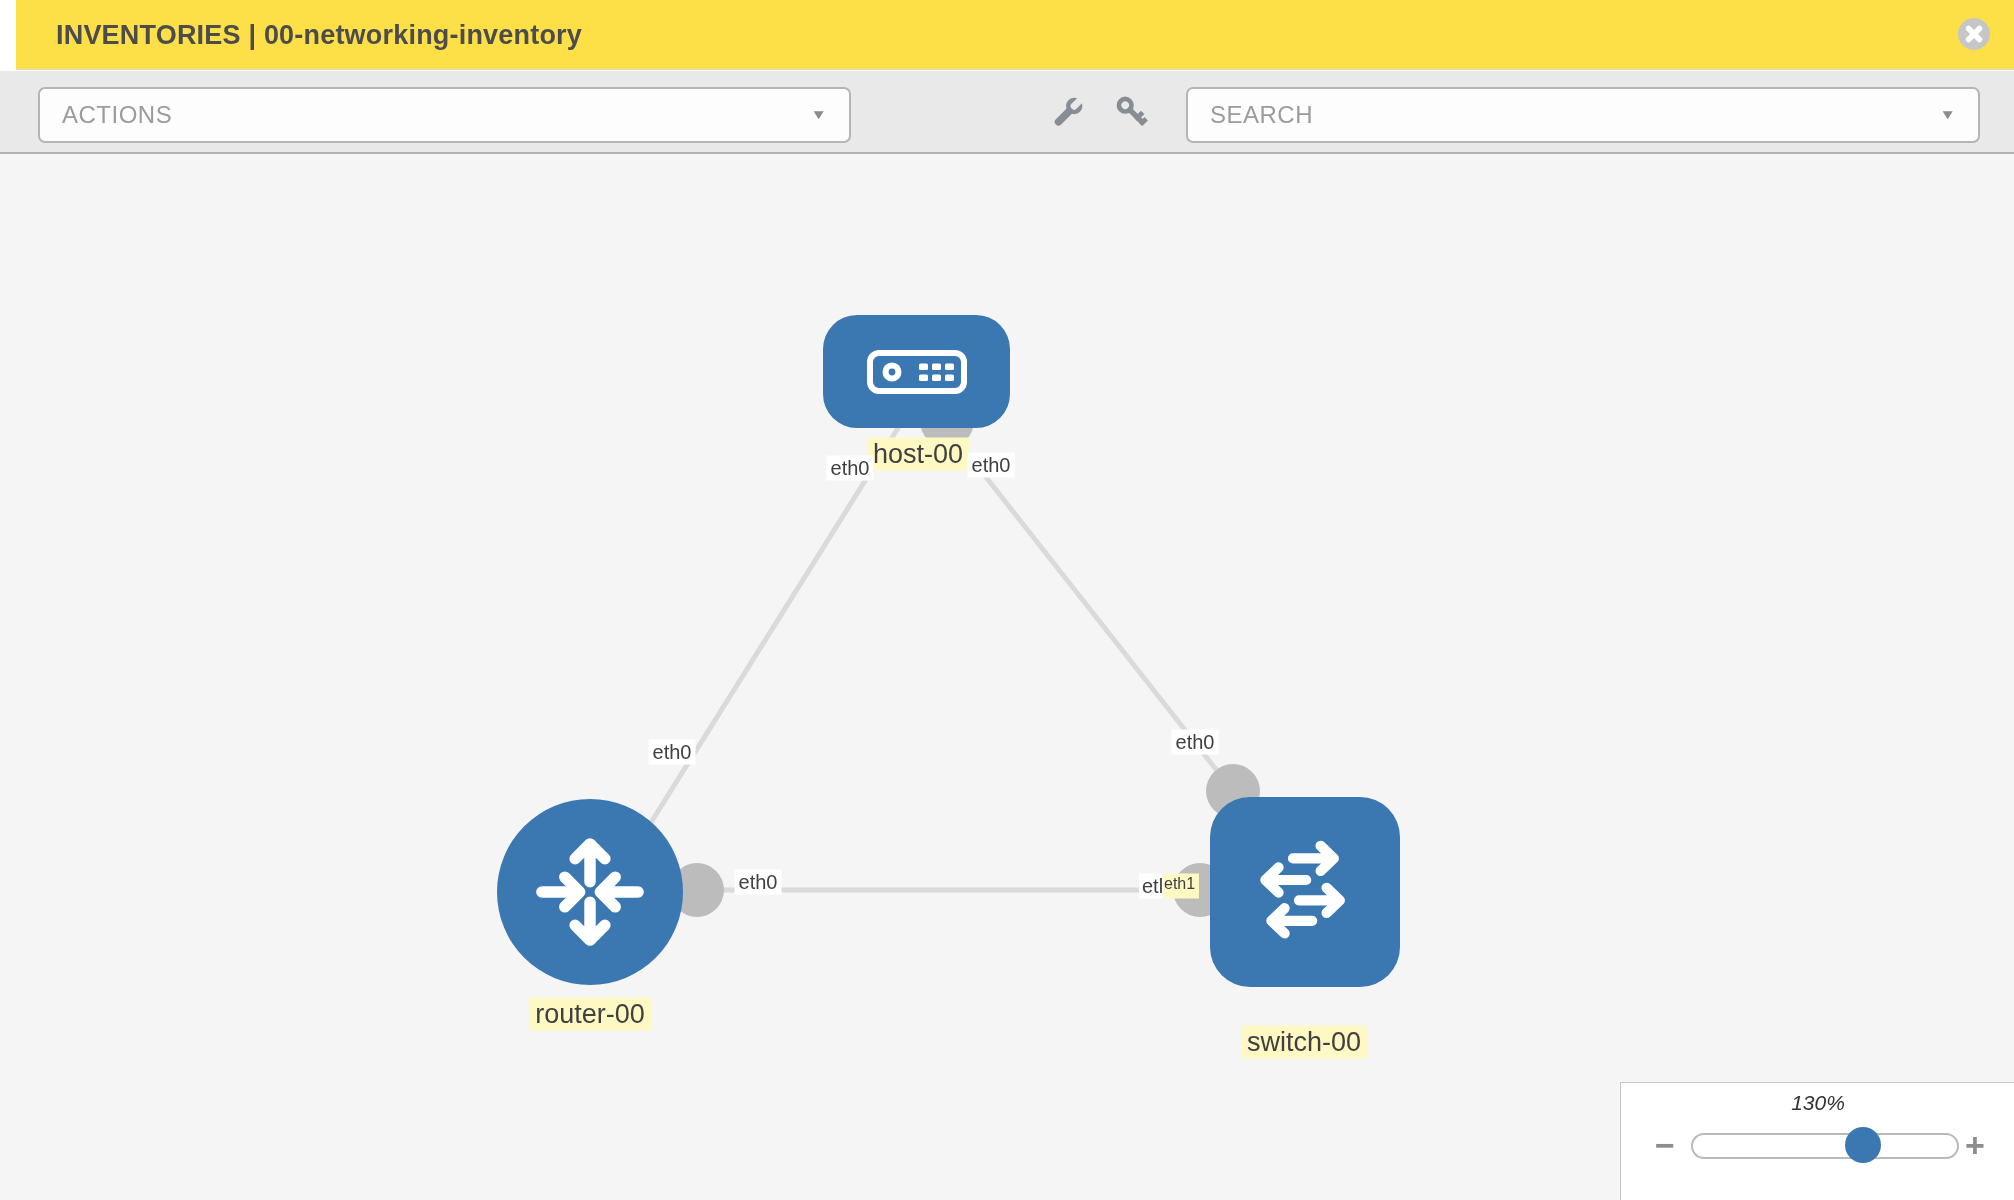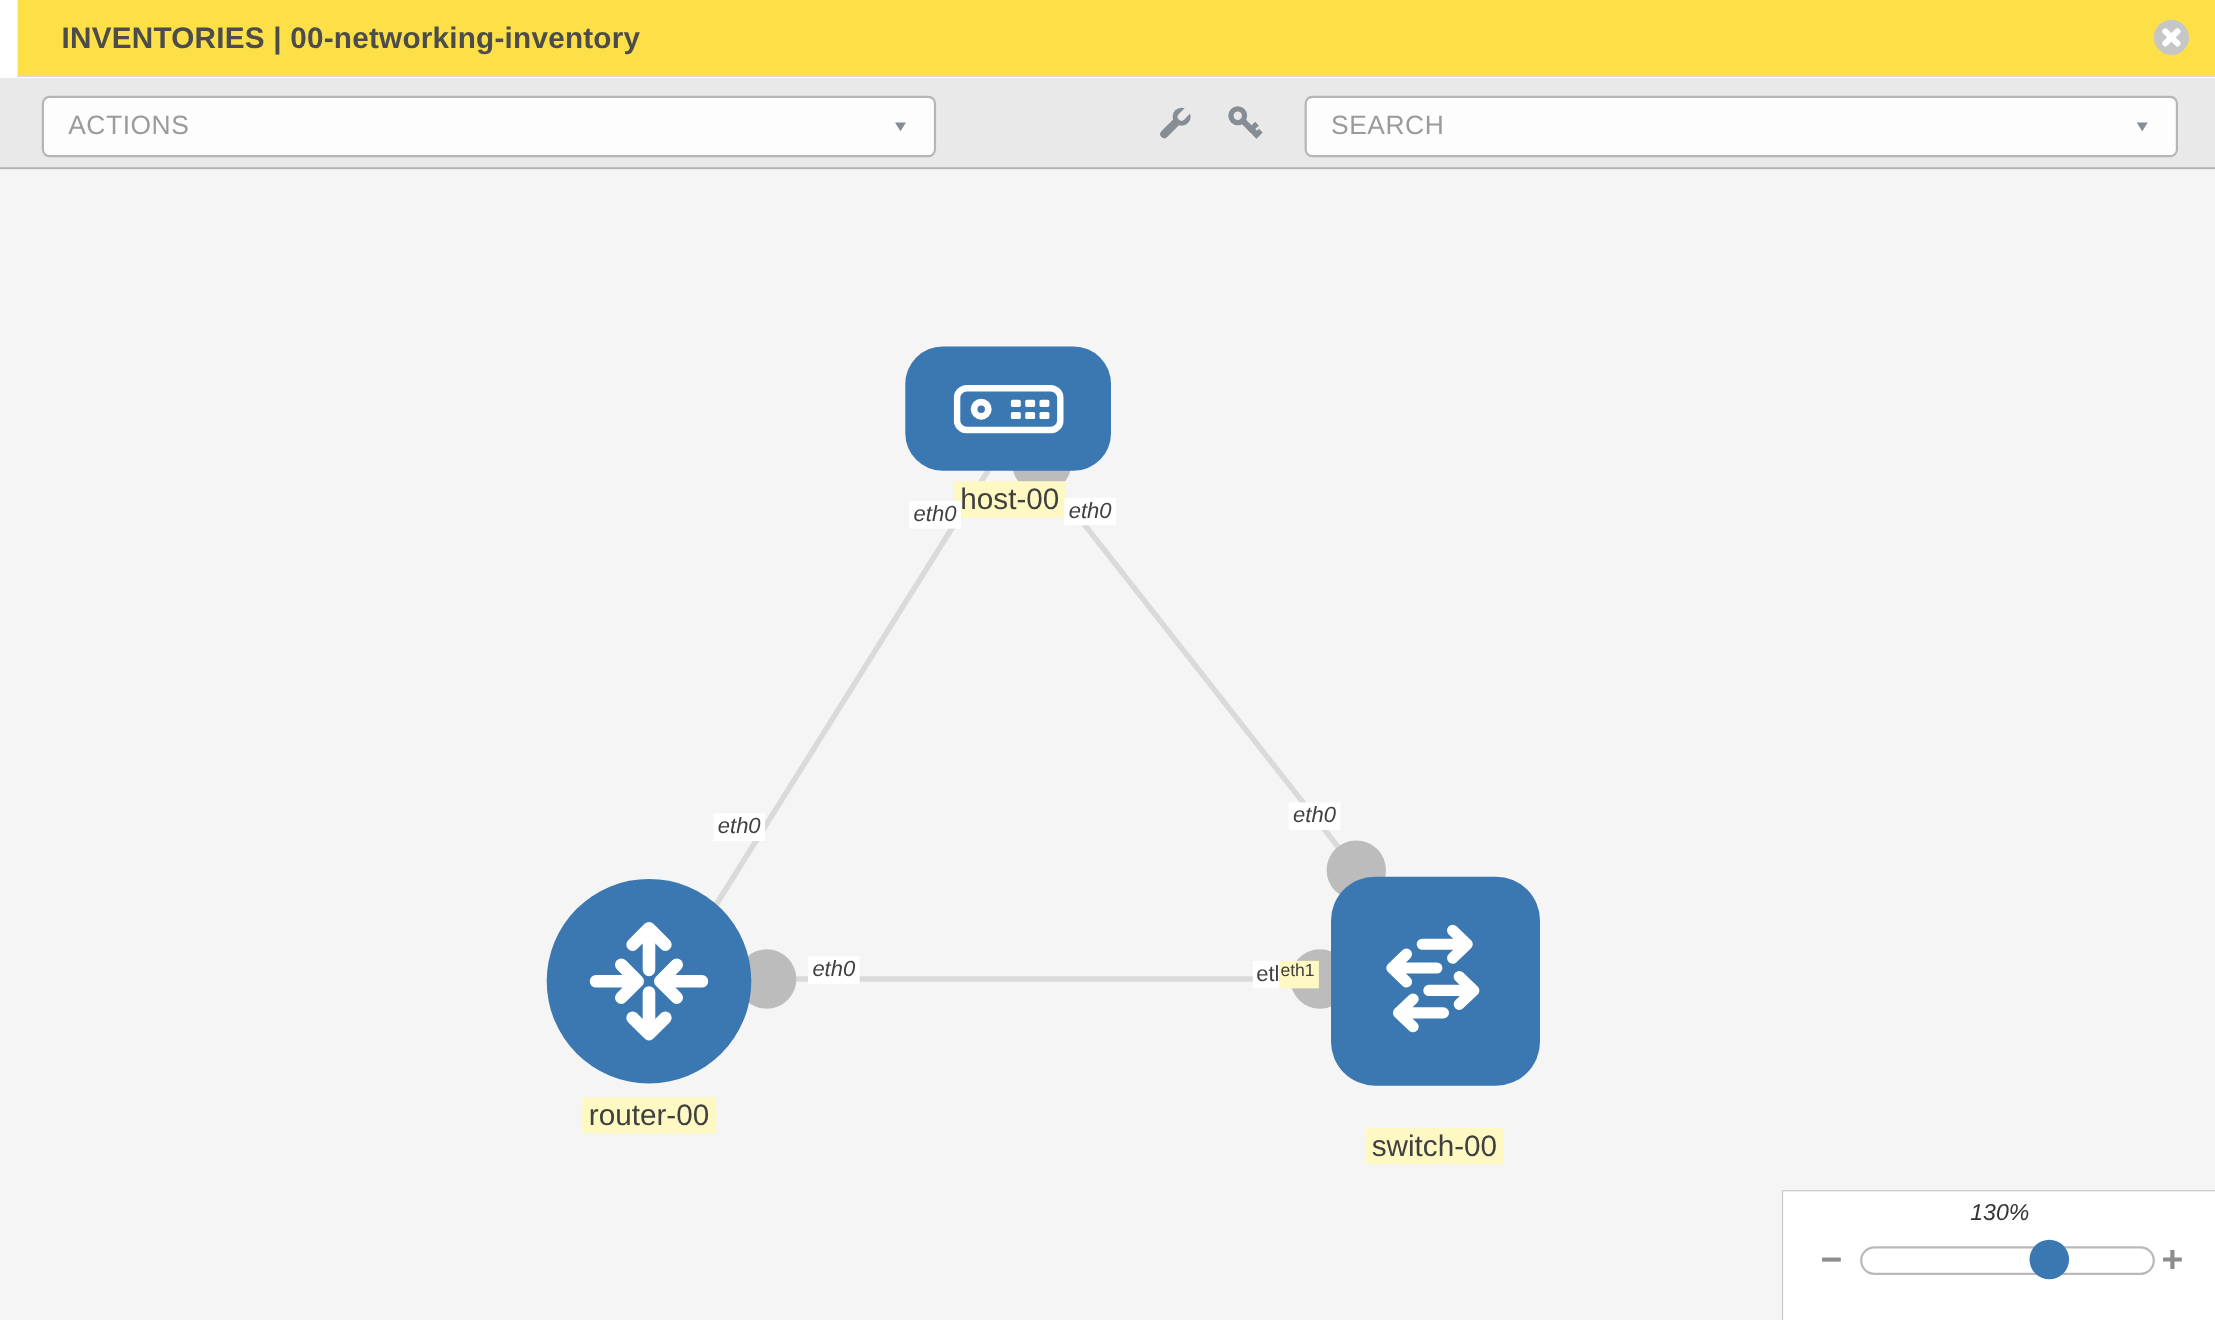--- a/index.html
+++ b/index.html
@@ -48,21 +48,21 @@
   .node{position:absolute;background:var(--node_blue);display:flex;align-items:center;
     justify-content:center;cursor:pointer;}
   .node-host{left:823px;top:161px;width:187px;height:113px;border-radius:34px;}
   .node-router{left:497px;top:645px;width:186px;height:186px;border-radius:50%;}
   .node-switch{left:1210px;top:643px;width:190px;height:190px;border-radius:40px;}
   .icon-stroke{stroke:#fff;fill:none;stroke-linejoin:round;}
   .blue-fill{fill:var(--node_blue);}
   .nlabel{position:absolute;transform:translate(-50%,-50%);background:#fef9c3;
     color:var(--text_dark);font-size:27px;padding:1px 6px;white-space:nowrap;}
   .ilabel{position:absolute;transform:translate(-50%,-50%);background:#fff;
-    color:var(--text_dark);font-size:20px;padding:1px 4px;white-space:nowrap;font-style:italic;}
+    color:var(--text_dark);font-size:20px;padding:1px 4px;white-space:nowrap;}
   .ilabel-pair{position:absolute;transform:translate(0,-50%);display:flex;}
   .ilabel-pair .part-a{background:#fff;color:var(--text_dark);font-size:20px;
     padding:1px 0 1px 3px;width:24px;overflow:hidden;white-space:nowrap;}
   .ilabel-pair .part-b{background:#fef9c3;color:var(--text_dark);font-size:16px;
     padding:1px 4px 1px 1px;white-space:nowrap;}
 
   
   .zoom-panel{position:absolute;left:1620px;top:928px;width:394px;height:118px;
     background:#fff;border:1px solid #c5c5c5;border-right:none;border-bottom:none;}
   .zoom-value{position:absolute;left:0;top:8px;width:394px;text-align:center;

